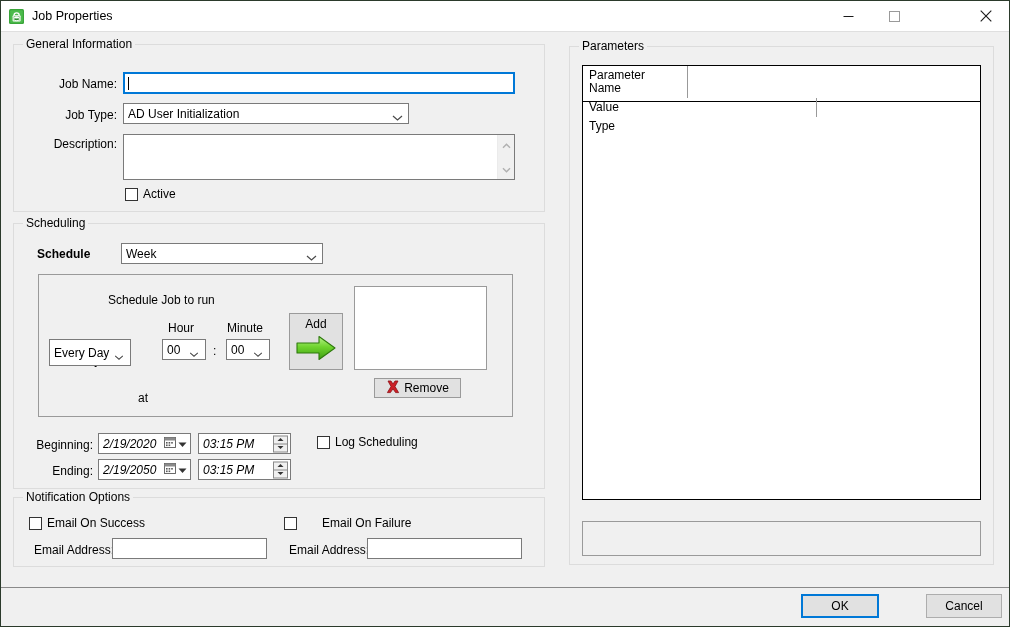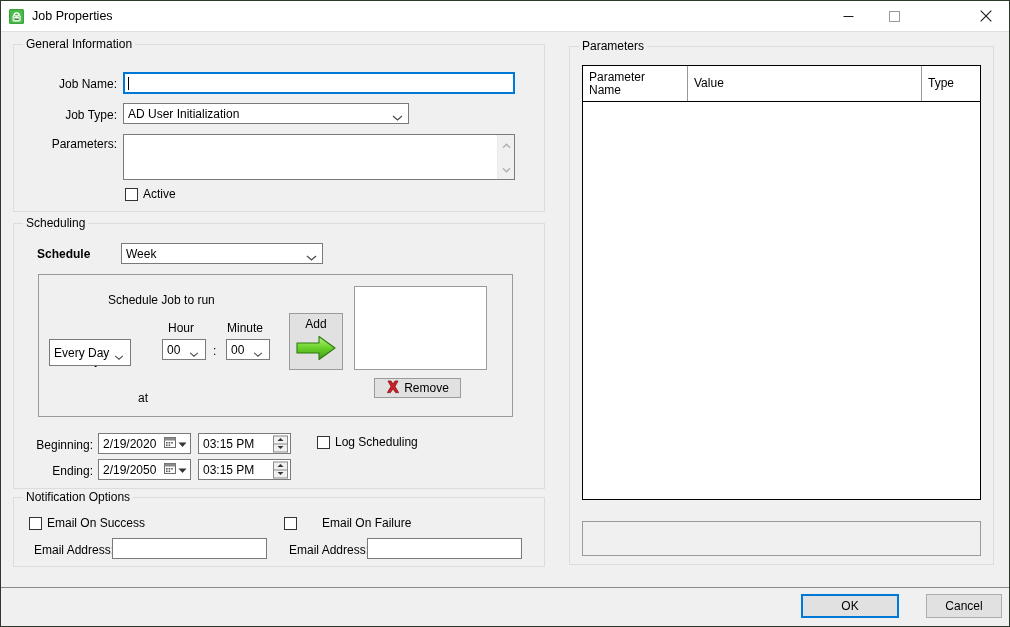--- a/index.html
+++ b/index.html
@@ -181,20 +181,21 @@
   }
 
   
   .datepick {
     position: absolute;
     background: #ffffff;
     border: 1px solid #7a7a7a;
     display: flex; align-items: center;
     font-size: 12px;
     padding-left: 4px;
+    font-style: italic;
   }
   .datepick .dp-right {
     position: absolute; right: 3px; top: 50%;
     transform: translateY(-50%);
     display: flex; align-items: center; gap: 2px;
   }
   .spin {
     position: absolute; right: 2px; top: 50%;
     transform: translateY(-50%);
     width: 15px; height: 17px;
@@ -212,20 +213,21 @@
   #param-grid {
     position: absolute;
     background: #ffffff;
     border: 1px solid #000000;
   }
   #param-head {
     display: flex;
     height: 36px;
     border-bottom: 1px solid #000000;
     background: #ffffff;
+    flex-direction: column;
   }
   #param-head .pcell {
     font-size: 12px;
     padding: 3px 6px;
     display: flex; align-items: center;
     border-right: 1px solid #999;
     line-height: 13px;
   }
   #param-head .pcell:last-child { border-right: none; }
   #param-body { height: calc(100% - 36px); background: #ffffff; }
@@ -300,21 +302,21 @@
   <div class="lbl lbl-r" style="left:20px; top:107px; width:96px;">Job Type:</div>
   <div class="combo" style="left:122px; top:102px; width:286px; height:21px;">
     <span>AD User Initialization</span>
     <span class="chev">
       <svg width="11" height="7" viewBox="0 0 11 7">
           <polyline points="1,1.5 5.5,5.5 10,1.5" fill="none" stroke="#4a4a4a" stroke-width="1.2"></polyline>
         </svg>
     </span>
   </div>
 
-  <div class="lbl lbl-r" style="left:20px; top:136px; width:96px;">Parameters:</div>
+  <div class="lbl lbl-r" style="left:20px; top:136px; width:96px;">Description:</div>
   <div class="textarea" style="left:122px; top:133px; width:392px; height:46px;">
     <span style="display:block;padding:2px 4px;font-size:12px;"></span>
     <div class="ta-scroll">
       <span>
         <svg width="9" height="6" viewBox="0 0 9 6">
             <polyline points="1,4.8 4.5,1.2 8,4.8" fill="none" stroke="#b0b0b0" stroke-width="1.4"></polyline>
           </svg>
       </span>
       <span>
         <svg width="9" height="6" viewBox="0 0 9 6">
@@ -526,16 +528,16 @@
     <div id="param-body"></div>
   </div>
 
   <div id="param-footer" style="left:581px; top:520px; width:399px; height:35px;">
     <span style="display:block;padding:4px 6px;font-size:12px;"></span>
   </div>
 
   <div id="bottom-sep"></div>
   <div id="bottom-bar"></div>
 
-  <div class="btn default" style="left:800px; top:593px; width:98px; height:24px;">OK</div>
+  <div class="btn default" style="left:800px; top:593px; width:78px; height:24px;">OK</div>
   <div class="btn" style="left:925px; top:593px; width:76px; height:24px;">Cancel</div>
 
 </div>
 
 </body></html>

